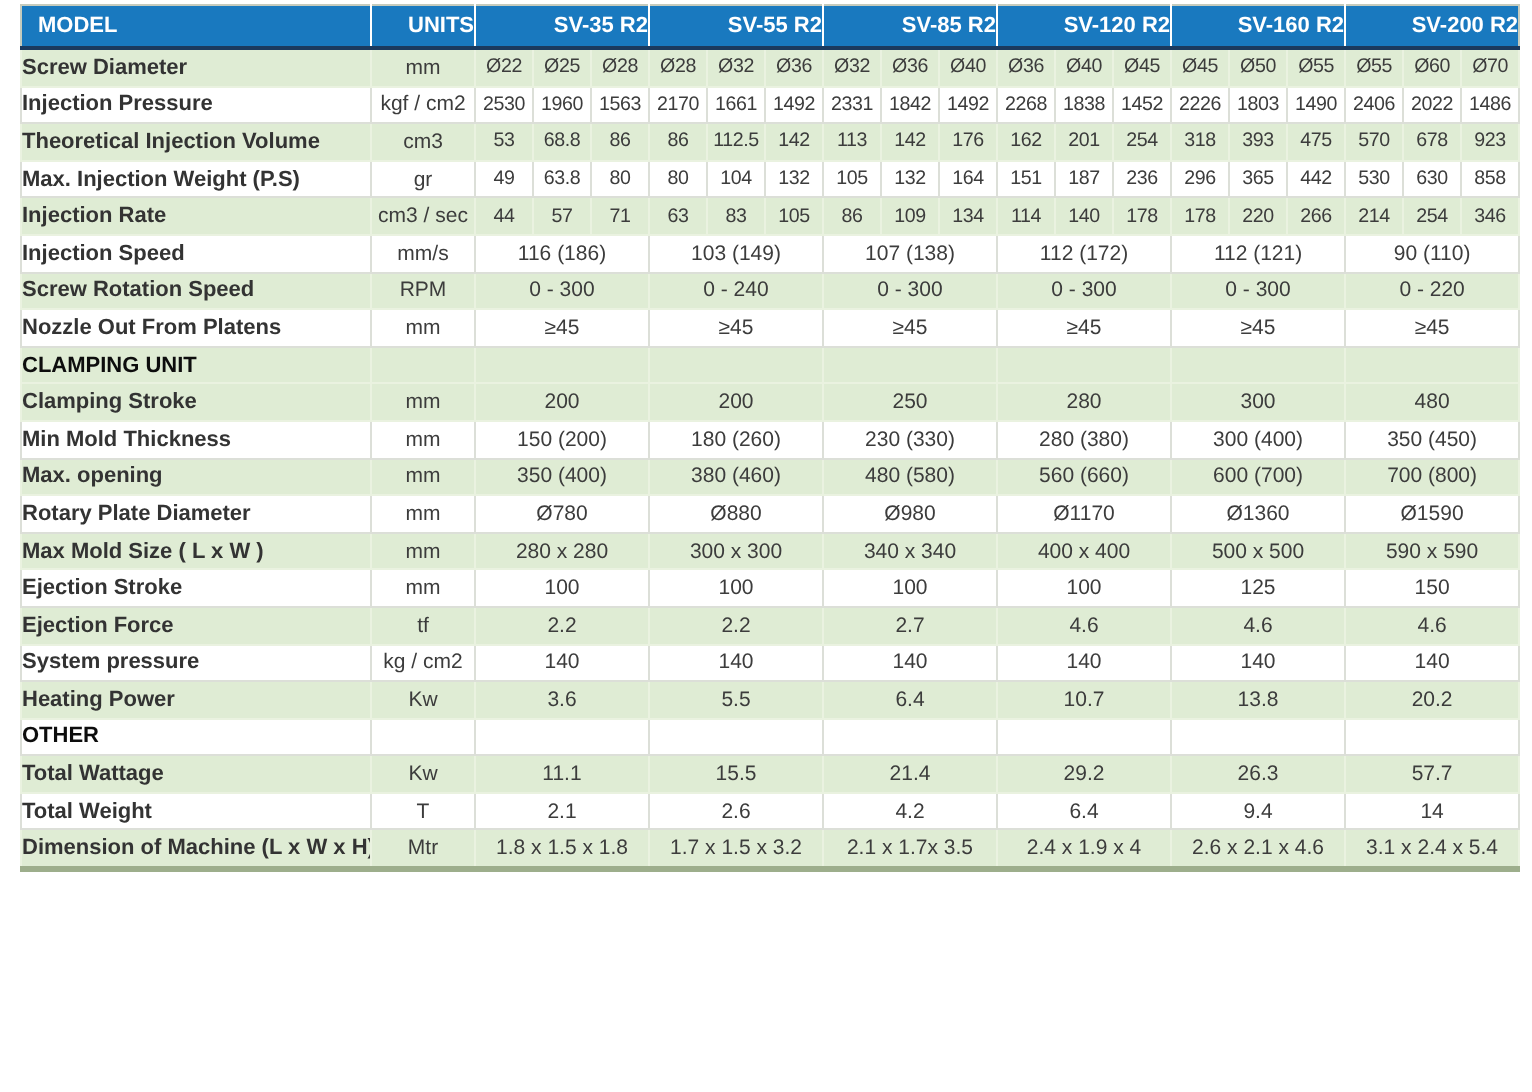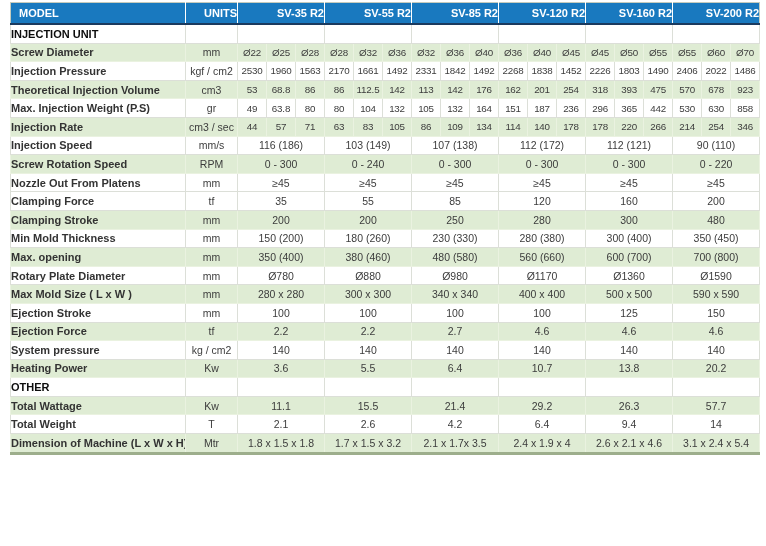--- a/index.html
+++ b/index.html
@@ -101,30 +101,20 @@
           <th>UNITS</th>
           <th colspan="3">SV-35 R2</th>
           <th colspan="3">SV-55 R2</th>
           <th colspan="3">SV-85 R2</th>
           <th colspan="3">SV-120 R2</th>
           <th colspan="3">SV-160 R2</th>
           <th colspan="3">SV-200 R2</th>
         </tr>
       </thead>
     <tbody>
-        <tr class="section-row w">
-          <td class="label-cell">INJECTION UNIT</td>
-          <td class="units-cell"></td>
-          <td class="group-start" colspan="3"></td>
-          <td class="group-start" colspan="3"></td>
-          <td class="group-start" colspan="3"></td>
-          <td class="group-start" colspan="3"></td>
-          <td class="group-start" colspan="3"></td>
-          <td class="group-start" colspan="3"></td>
-        </tr>
         <tr class="g">
           <td class="label-cell">Screw Diameter</td>
           <td class="units-cell">mm</td>
           <td class="sub-cell group-start">Ø22</td>
           <td class="sub-cell">Ø25</td>
           <td class="sub-cell">Ø28</td>
           <td class="sub-cell group-start">Ø28</td>
           <td class="sub-cell">Ø32</td>
           <td class="sub-cell">Ø36</td>
           <td class="sub-cell group-start">Ø32</td>
@@ -251,29 +241,29 @@
         <tr class="w">
           <td class="label-cell">Nozzle Out From Platens</td>
           <td class="units-cell">mm</td>
           <td class="group-start" colspan="3">≥45</td>
           <td class="group-start" colspan="3">≥45</td>
           <td class="group-start" colspan="3">≥45</td>
           <td class="group-start" colspan="3">≥45</td>
           <td class="group-start" colspan="3">≥45</td>
           <td class="group-start" colspan="3">≥45</td>
         </tr>
-        <tr class="w">
-          <td class="label-cell">Clamping Force</td>
-          <td class="units-cell">tf</td>
-          <td class="group-start" colspan="3">35</td>
-          <td class="group-start" colspan="3">55</td>
-          <td class="group-start" colspan="3">85</td>
-          <td class="group-start" colspan="3">120</td>
-          <td class="group-start" colspan="3">160</td>
-          <td class="group-start" colspan="3">200</td>
+        <tr class="section-row g">
+          <td class="label-cell">CLAMPING UNIT</td>
+          <td class="units-cell"></td>
+          <td class="group-start" colspan="3"></td>
+          <td class="group-start" colspan="3"></td>
+          <td class="group-start" colspan="3"></td>
+          <td class="group-start" colspan="3"></td>
+          <td class="group-start" colspan="3"></td>
+          <td class="group-start" colspan="3"></td>
         </tr>
         <tr class="g">
           <td class="label-cell">Clamping Stroke</td>
           <td class="units-cell">mm</td>
           <td class="group-start" colspan="3">200</td>
           <td class="group-start" colspan="3">200</td>
           <td class="group-start" colspan="3">250</td>
           <td class="group-start" colspan="3">280</td>
           <td class="group-start" colspan="3">300</td>
           <td class="group-start" colspan="3">480</td>

